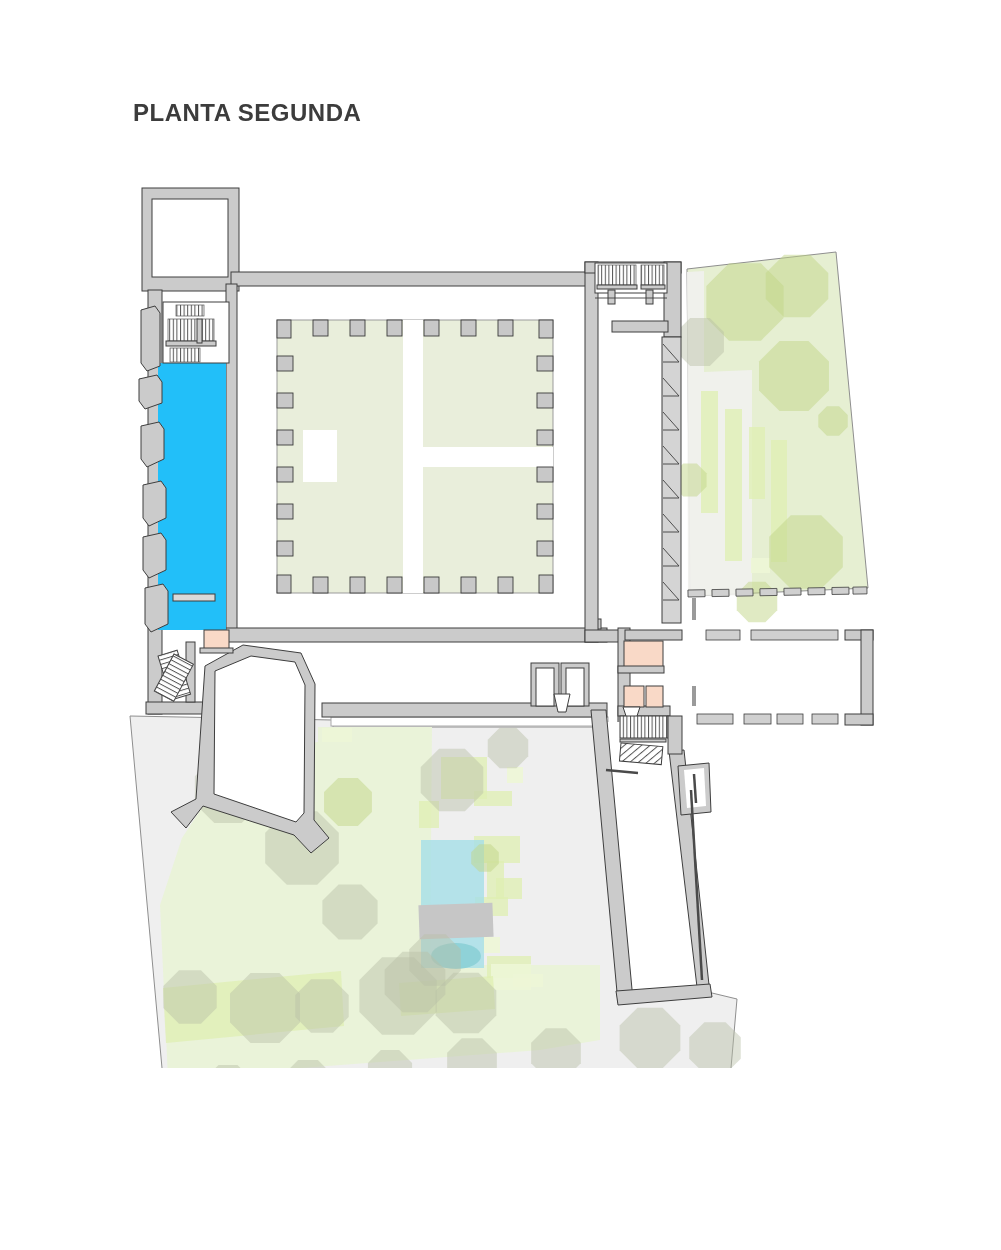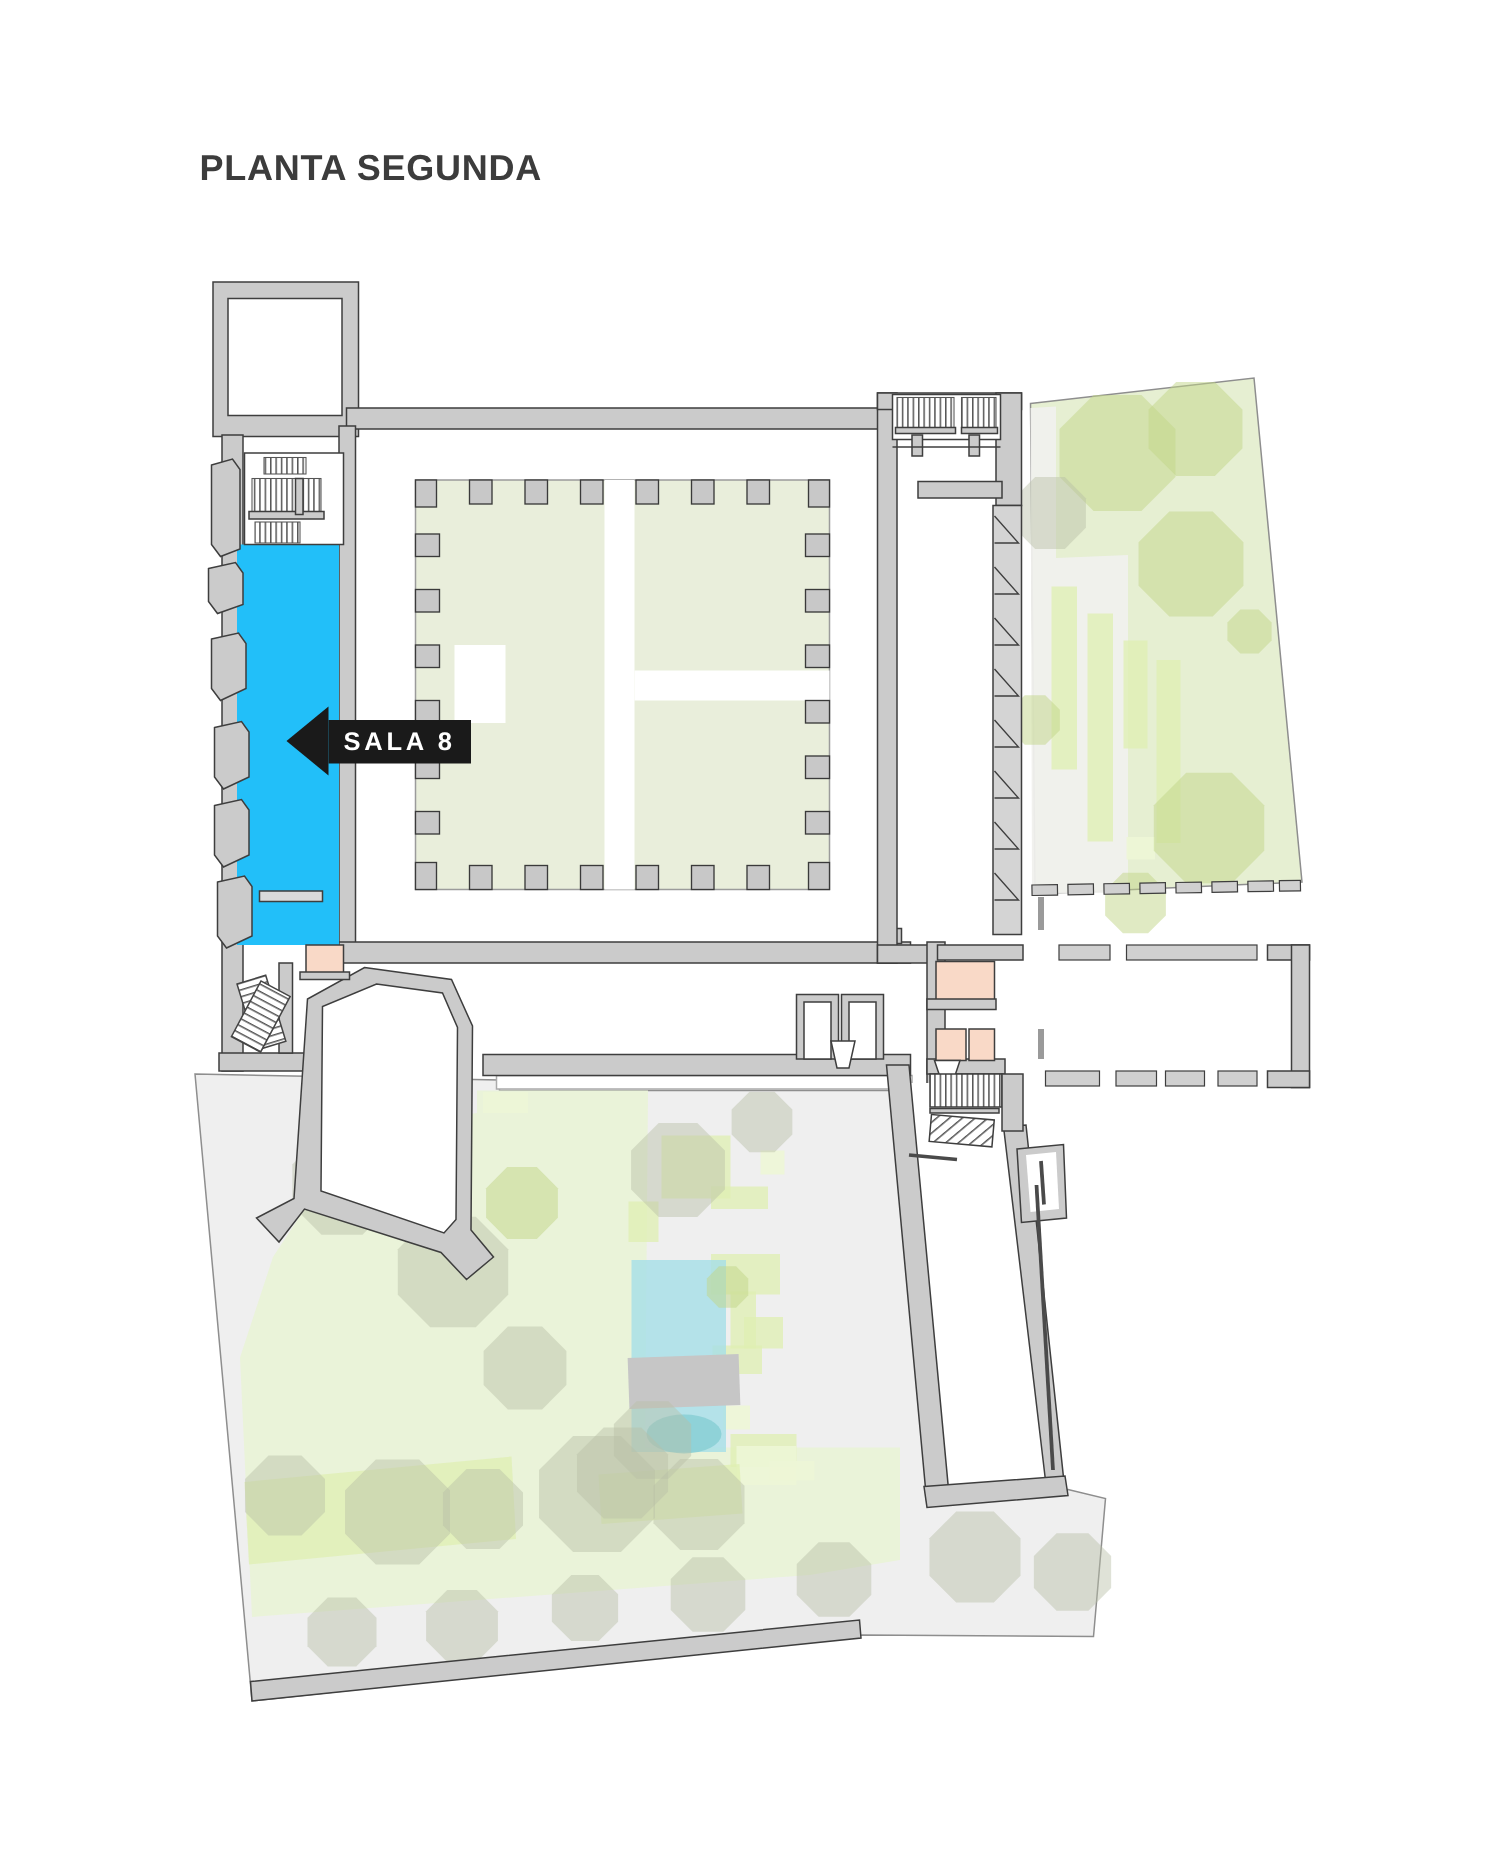--- a/index.html
+++ b/index.html
@@ -1,16 +1,16 @@
 <!DOCTYPE html>
 <html><head>
 <meta charset="utf-8">
 <style>
   html,body{margin:0;padding:0;background:#ffffff;}
-  .canvas{position:relative;width:1001px;height:1250px;background:#ffffff;overflow:hidden;
+  .canvas{position:relative;width:1001px;height:1068px;background:#ffffff;overflow:hidden;
           font-family:"Liberation Sans",sans-serif;}
   .title{position:absolute;left:133px;top:99px;font-size:24px;font-weight:bold;
          letter-spacing:0.5px;color:#3C3C3C;}
   .room-label{position:absolute;left:191px;top:471px;display:flex;align-items:center;height:46px;}
   .room-label .arrow{width:0;height:0;border-top:23px solid transparent;
          border-bottom:23px solid transparent;border-right:28px solid #1A1A1A;}
   .room-label .label-box{background:#1A1A1A;color:#FFFFFF;font-size:17px;font-weight:bold;
          letter-spacing:2.5px;line-height:29px;height:29px;padding:0 10px;white-space:nowrap;}
   svg{position:absolute;left:0;top:0;}
   .wall{fill:#CBCBCB;stroke:#3E3E3E;stroke-width:1;}
@@ -317,18 +317,14 @@
     <rect class="wall" x="597" y="285" width="40" height="4"></rect>
     <rect class="wall" x="641" y="285" width="24" height="4"></rect>
     <rect class="wall" x="608" y="290" width="7" height="14"></rect>
     <rect class="wall" x="646" y="290" width="7" height="14"></rect>
     <line class="thin" x1="595" y1="298" x2="667" y2="298"></line>
   </g>
 </svg>
 
 <div class="title">PLANTA SEGUNDA</div>
 
-<div class="room-label">
-  <span class="arrow"></span>
-  <span class="label-box">SALA 8</span>
+
 </div>
 
-</div>
-
 </body></html>

